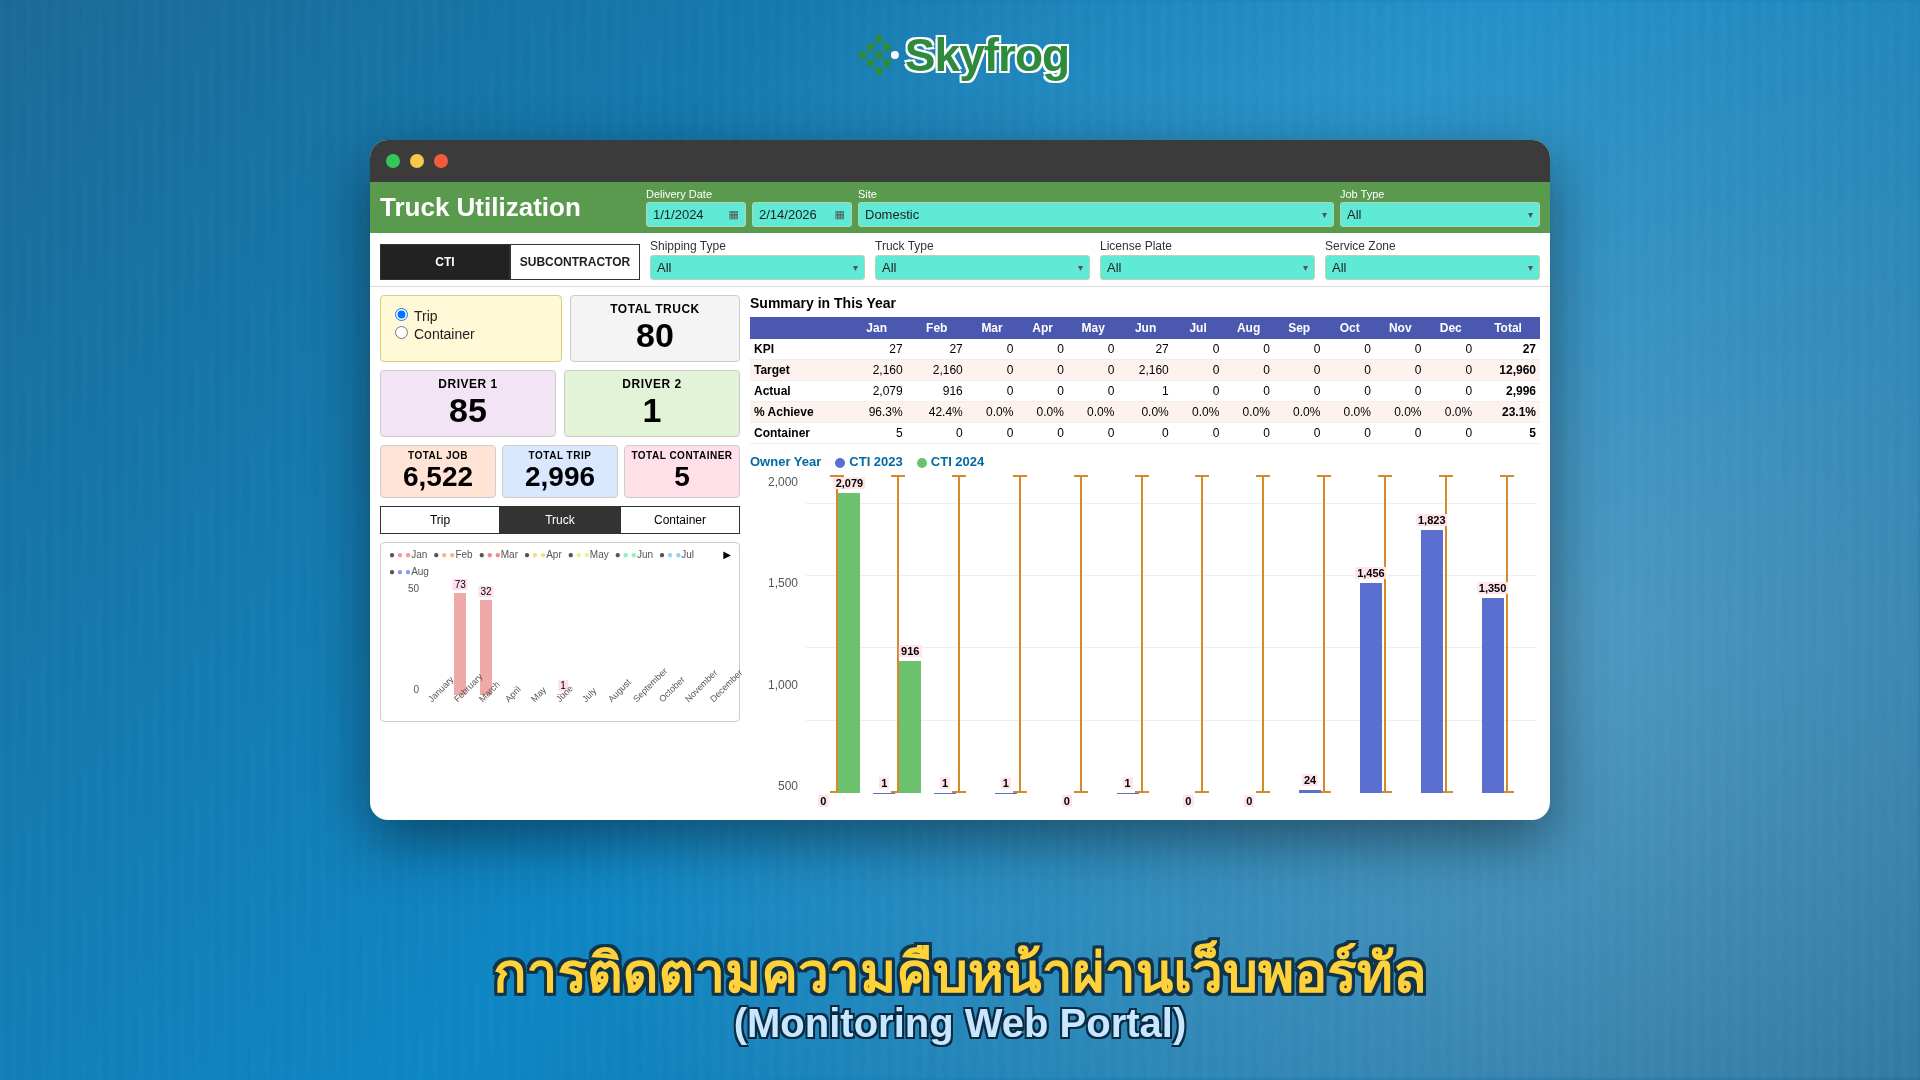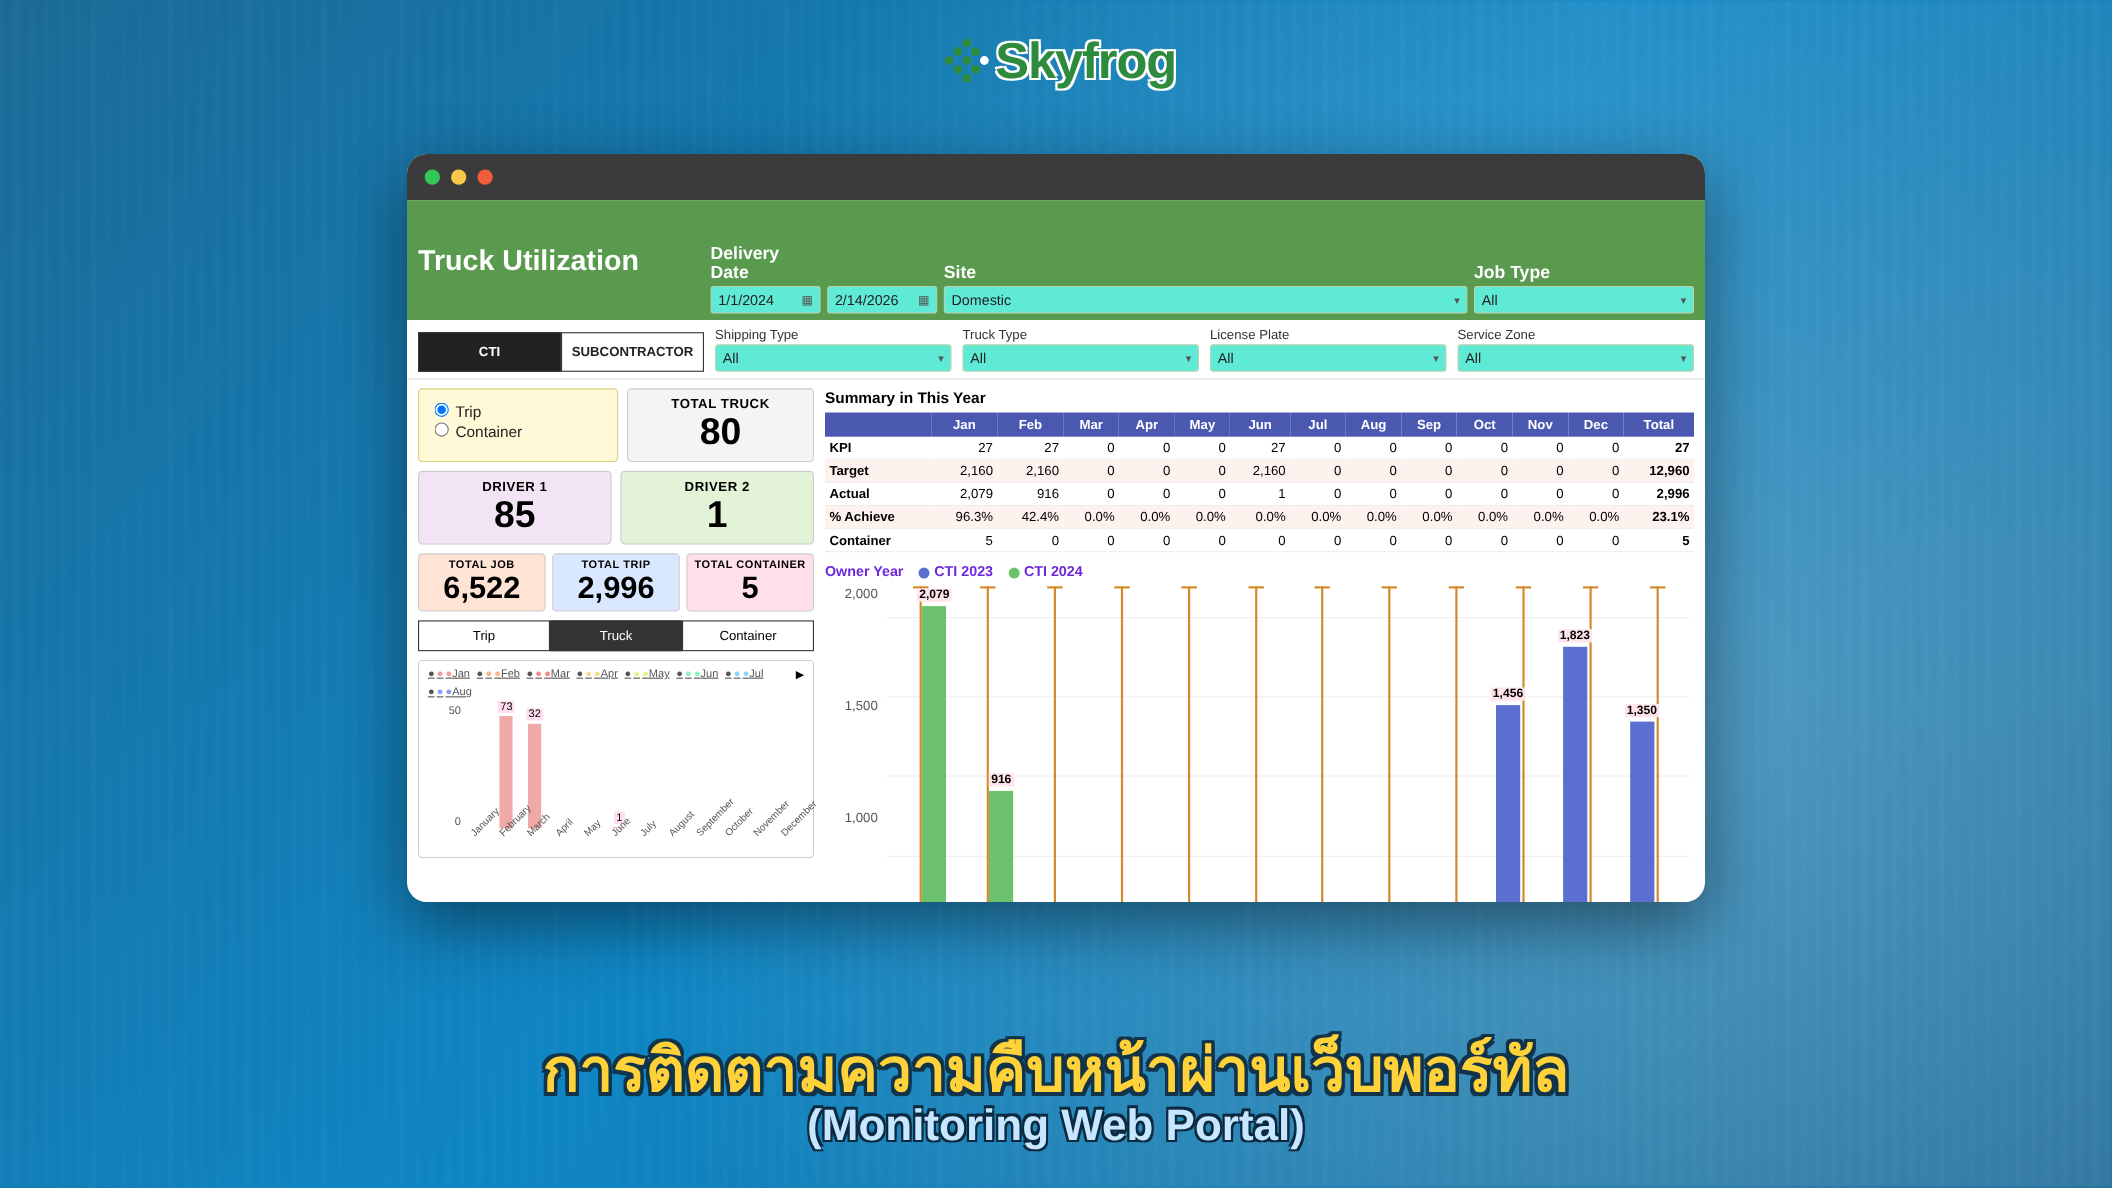--- a/index.html
+++ b/index.html
@@ -10,21 +10,21 @@
     filter: blur(2px); }
   .logo { position:absolute; top:28px; left:50%; transform:translateX(-50%); display:flex; align-items:center; gap:6px; }
   .logo-dots { width:48px; height:48px; position:relative; }
   .logo-dots span { position:absolute; width:8px; height:8px; border-radius:50%; background:#2e8b3e; }
   .logo-text { font-size:46px; font-weight:800; color:#2e8b3e; text-shadow:2px 2px 0 #fff,-2px -2px 0 #fff,2px -2px 0 #fff,-2px 2px 0 #fff; letter-spacing:-1px; }
   .window { position:absolute; top:140px; left:50%; transform:translateX(-50%); width:1180px; height:680px; background:#fff; border-radius:18px; box-shadow:0 20px 60px rgba(0,0,0,0.45); overflow:hidden; }
   .titlebar { height:42px; background:#3b3b3b; display:flex; align-items:center; padding:0 16px; gap:10px; }
   .dot { width:14px; height:14px; border-radius:50%; }
   .dot.r{background:#33c758;} .dot.y{background:#f7c948;} .dot.o{background:#f25c3b;}
   .topband { background:#5a9a4f; display:grid; grid-template-columns: 260px 100px 100px 1fr 200px; gap:6px; padding:6px 10px; align-items:end; color:#fff; }
-  .topband label { font-size:16px; font-weight:700; display:block; margin-bottom:2px;margin-top:34px; }
+  .topband label { font-size:11px; font-weight:400; display:block; margin-bottom:2px; }
   .title { font-size:26px; font-weight:700; color:#fff; align-self:center; }
   .dateinput, .sel { background:#5eead4; border:1px solid #bcd3b1; color:#222; font-size:13px; padding:4px 6px; border-radius:3px; width:100%; display:flex; justify-content:space-between; align-items:center; }
   .sel { cursor:pointer; }
   .chev { font-size:10px; color:#555; }
   .cal { font-size:11px; color:#555; }
   .filterband { background:#fff; display:grid; grid-template-columns: 260px 1fr 1fr 1fr 1fr; gap:10px; padding:6px 10px; align-items:end; border-bottom:1px solid #ddd; }
   .tabs { display:flex; }
   .tab { flex:1; text-align:center; padding:10px 4px; font-size:12px; font-weight:700; border:1px solid #333; cursor:pointer; }
   .tab.active { background:#222; color:#fff; }
   .tab.inactive { background:#fff; color:#222; }
@@ -41,38 +41,38 @@
   .cardlabel { font-size:12px; font-weight:700; letter-spacing:0.5px; }
   .c-truck{background:#f4f4f4;} .c-d1{background:#f3e4f5;} .c-d2{background:#e3f3d8;}
   .c-job{background:#ffe3d5;} .c-trip{background:#d9e8ff;} .c-cont{background:#ffe0e8;}
   .row3 { display:flex; gap:6px; }
   .row3 .card { flex:1; padding:4px; }
   .row3 .cardlabel{font-size:10px;} .row3 .bignum{font-size:28px;}
   .seg { display:flex; }
   .seg button { flex:1; padding:6px 0; font-size:12px; border:1px solid #333; background:#fff; cursor:pointer; }
   .seg button.active { background:#333; color:#fff; }
   .minichart { border:1px solid #ccc; border-radius:4px; height:180px; padding:6px 8px; position:relative; }
-  .mini-legend { font-size:10px; color:#555; display:flex; flex-wrap:wrap; gap:6px;text-decoration:underline; }
+  .mini-legend { font-size:10px; color:#555; display:flex; flex-wrap:wrap; gap:6px; }
   .mini-legend span::before{content:"●"; margin-right:2px;}
   .mini-plot { position:absolute; left:40px; right:10px; top:40px; bottom:26px; }
   .mini-axis { position:absolute; left:8px; top:40px; bottom:26px; width:30px; font-size:10px; color:#555; display:flex; flex-direction:column; justify-content:space-between; align-items:flex-end; }
   .mini-xlabels { position:absolute; left:40px; right:10px; bottom:2px; height:22px; font-size:9px; color:#555; }
   .mini-xlabels span { position:absolute; transform: rotate(-45deg); transform-origin: left top; white-space:nowrap; }
   .mbar { position:absolute; bottom:0; width:12px; background:#f0a9a9; }
   .mbar .lab { position:absolute; top:-14px; left:50%; transform:translateX(-50%); font-size:10px; background:#fde; padding:0 2px; }
   .right { display:flex; flex-direction:column; gap:6px; min-width:0; }
   .summary-title { font-size:14px; font-weight:700; }
   table.sum { width:100%; border-collapse:collapse; font-size:12px; }
   table.sum th { background:#4a58b0; color:#fff; font-weight:700; padding:4px 2px; text-align:center; }
   table.sum th:first-child { text-align:left; padding-left:6px; }
   table.sum td { padding:3px 4px; text-align:right; border-bottom:1px solid #eee; }
   table.sum td:first-child { text-align:left; font-weight:700; }
   table.sum tr.alt td { background:#fef2ee; }
   table.sum td.tot { font-weight:700; }
-  .big-legend { font-size:13px; font-weight:600; color:#6d28d9; display:flex; gap:14px; align-items:center; margin-top:4px; }
+  .big-legend { font-size:13px; font-weight:600; color:#0369a1; display:flex; gap:14px; align-items:center; margin-top:4px; }
   .lg-swatch { display:inline-block; width:10px; height:10px; border-radius:50%; margin-right:4px; vertical-align:middle; }
   .bigchart { flex:1; position:relative; min-height:230px; }
   .big-yaxis { position:absolute; left:0; top:0; bottom:18px; width:48px; font-size:12px; color:#555; display:flex; flex-direction:column; justify-content:space-between; align-items:flex-end; }
   .big-plot { position:absolute; left:56px; right:4px; top:0; bottom:18px; }
   .gridline { position:absolute; left:0; right:0; height:0; border-top:1px solid #eee; }
   .mgroup { position:absolute; bottom:0; height:100%; }
   .errbar { position:absolute; bottom:0; left:50%; width:2px; background:#d48a2a; top:0; }
   .errbar::before,.errbar::after{content:"";position:absolute;left:-6px;width:14px;height:2px;background:#d48a2a;}
   .errbar::before{top:0;} .errbar::after{bottom:0;}
   .bbar { position:absolute; bottom:0; width:22px; }

